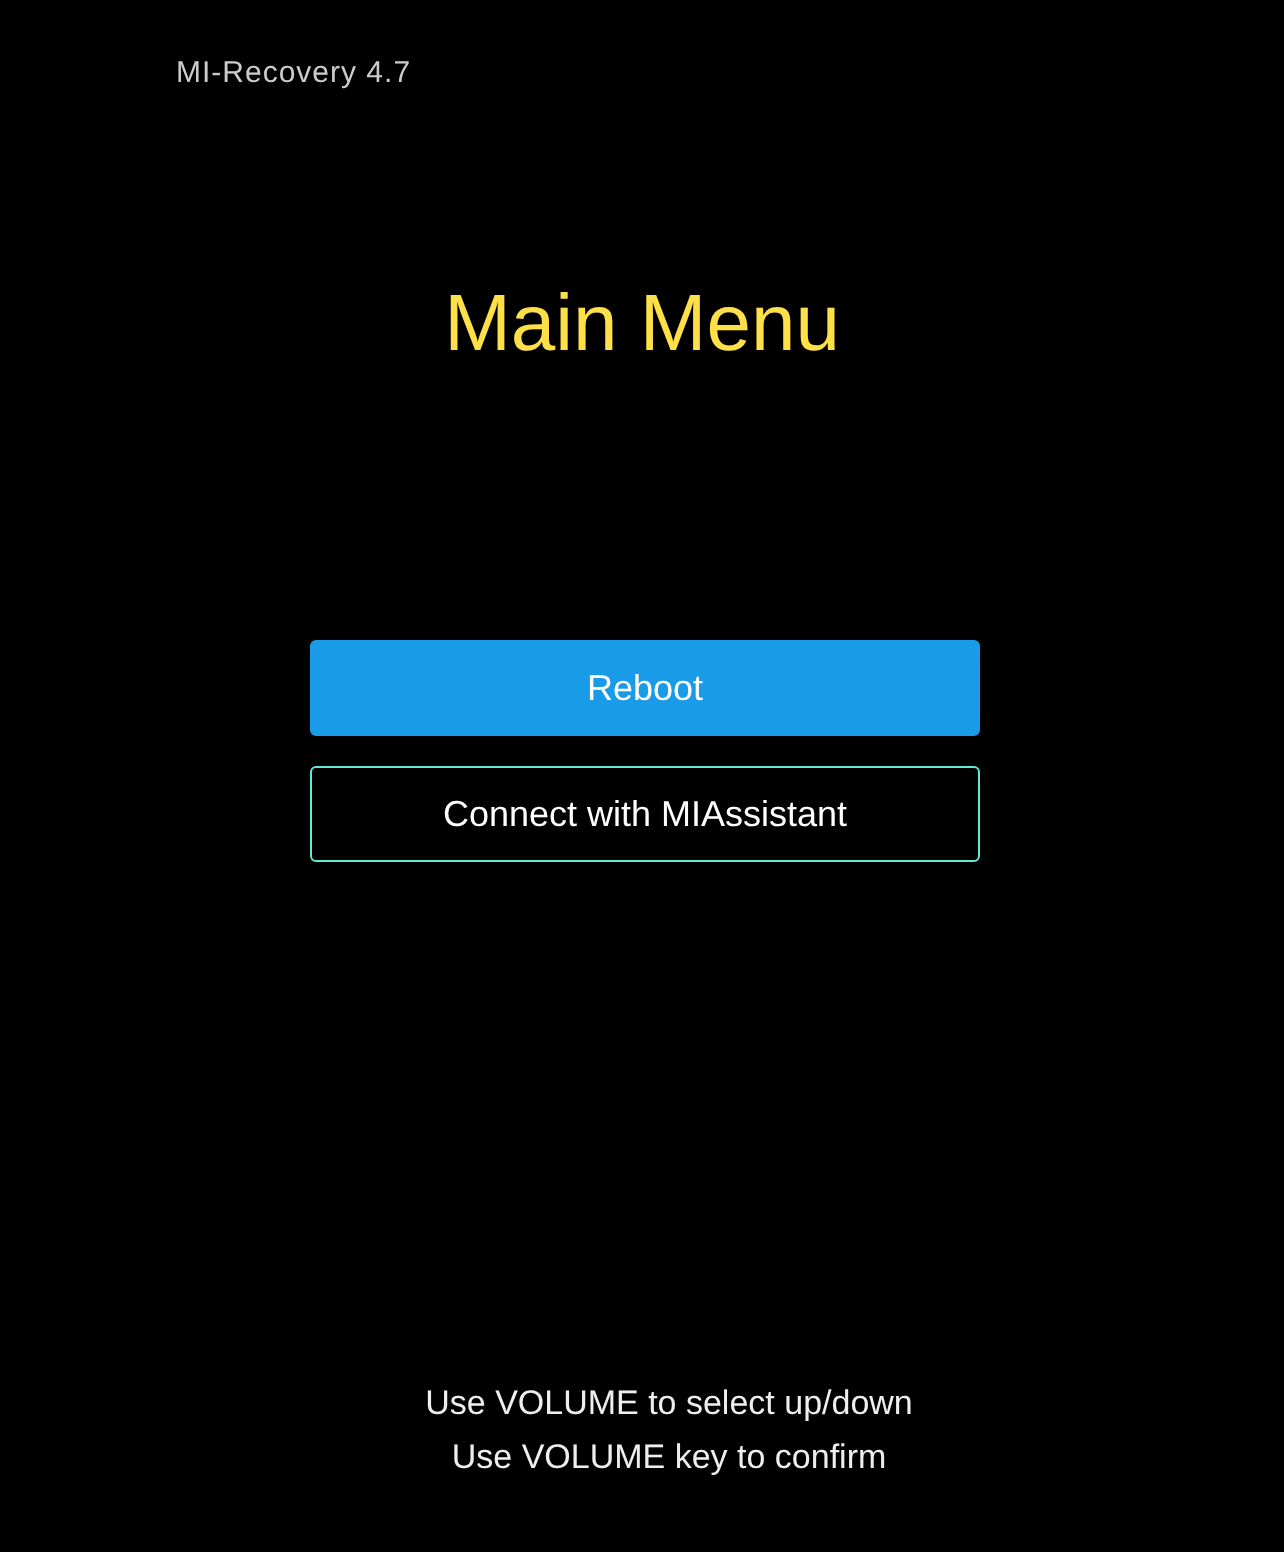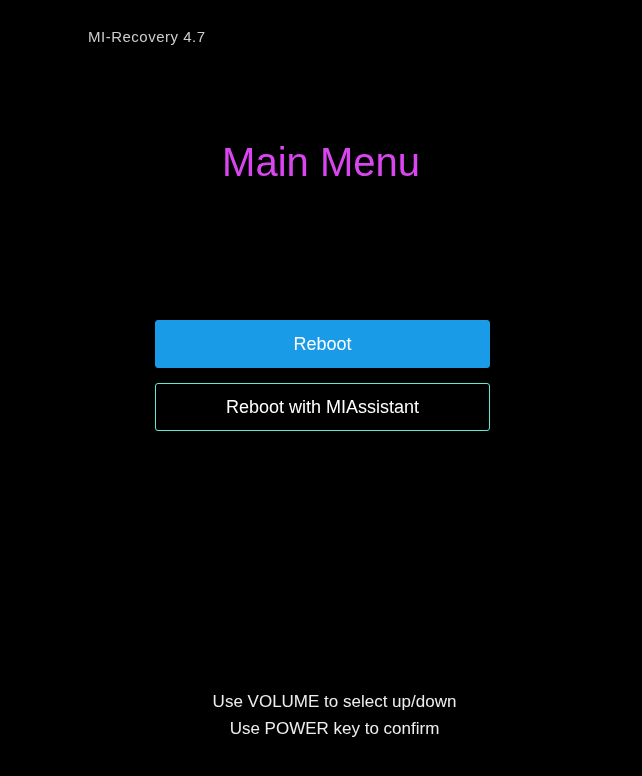--- a/index.html
+++ b/index.html
@@ -25,21 +25,21 @@
       letter-spacing: 0.5px;
     }
     .title {
       position: absolute;
       top: 140px;
       left: 0;
       right: 0;
       text-align: center;
       font-size: 40px;
       font-weight: normal;
-      color: #d946ef;
+      color: #fde047;
     }
     .menu {
       position: absolute;
       top: 320px;
       left: 155px;
       width: 335px;
       display: flex;
       flex-direction: column;
       gap: 15px;
     }
@@ -77,19 +77,19 @@
   </style>
 </head>
 <body>
 
 <div class="header">MI-Recovery 4.7</div>
 
 <div class="title">Main Menu</div>
 
 <div class="menu">
   <div class="menu-item selected">Reboot</div>
-  <div class="menu-item">Reboot with MIAssistant</div>
+  <div class="menu-item">Connect with MIAssistant</div>
 </div>
 
 <div class="footer">
   <span class="footer-line">Use VOLUME to select up/down</span>
-  <span class="footer-line">Use POWER key to confirm</span>
+  <span class="footer-line">Use VOLUME key to confirm</span>
 </div>
 
 </body></html>

